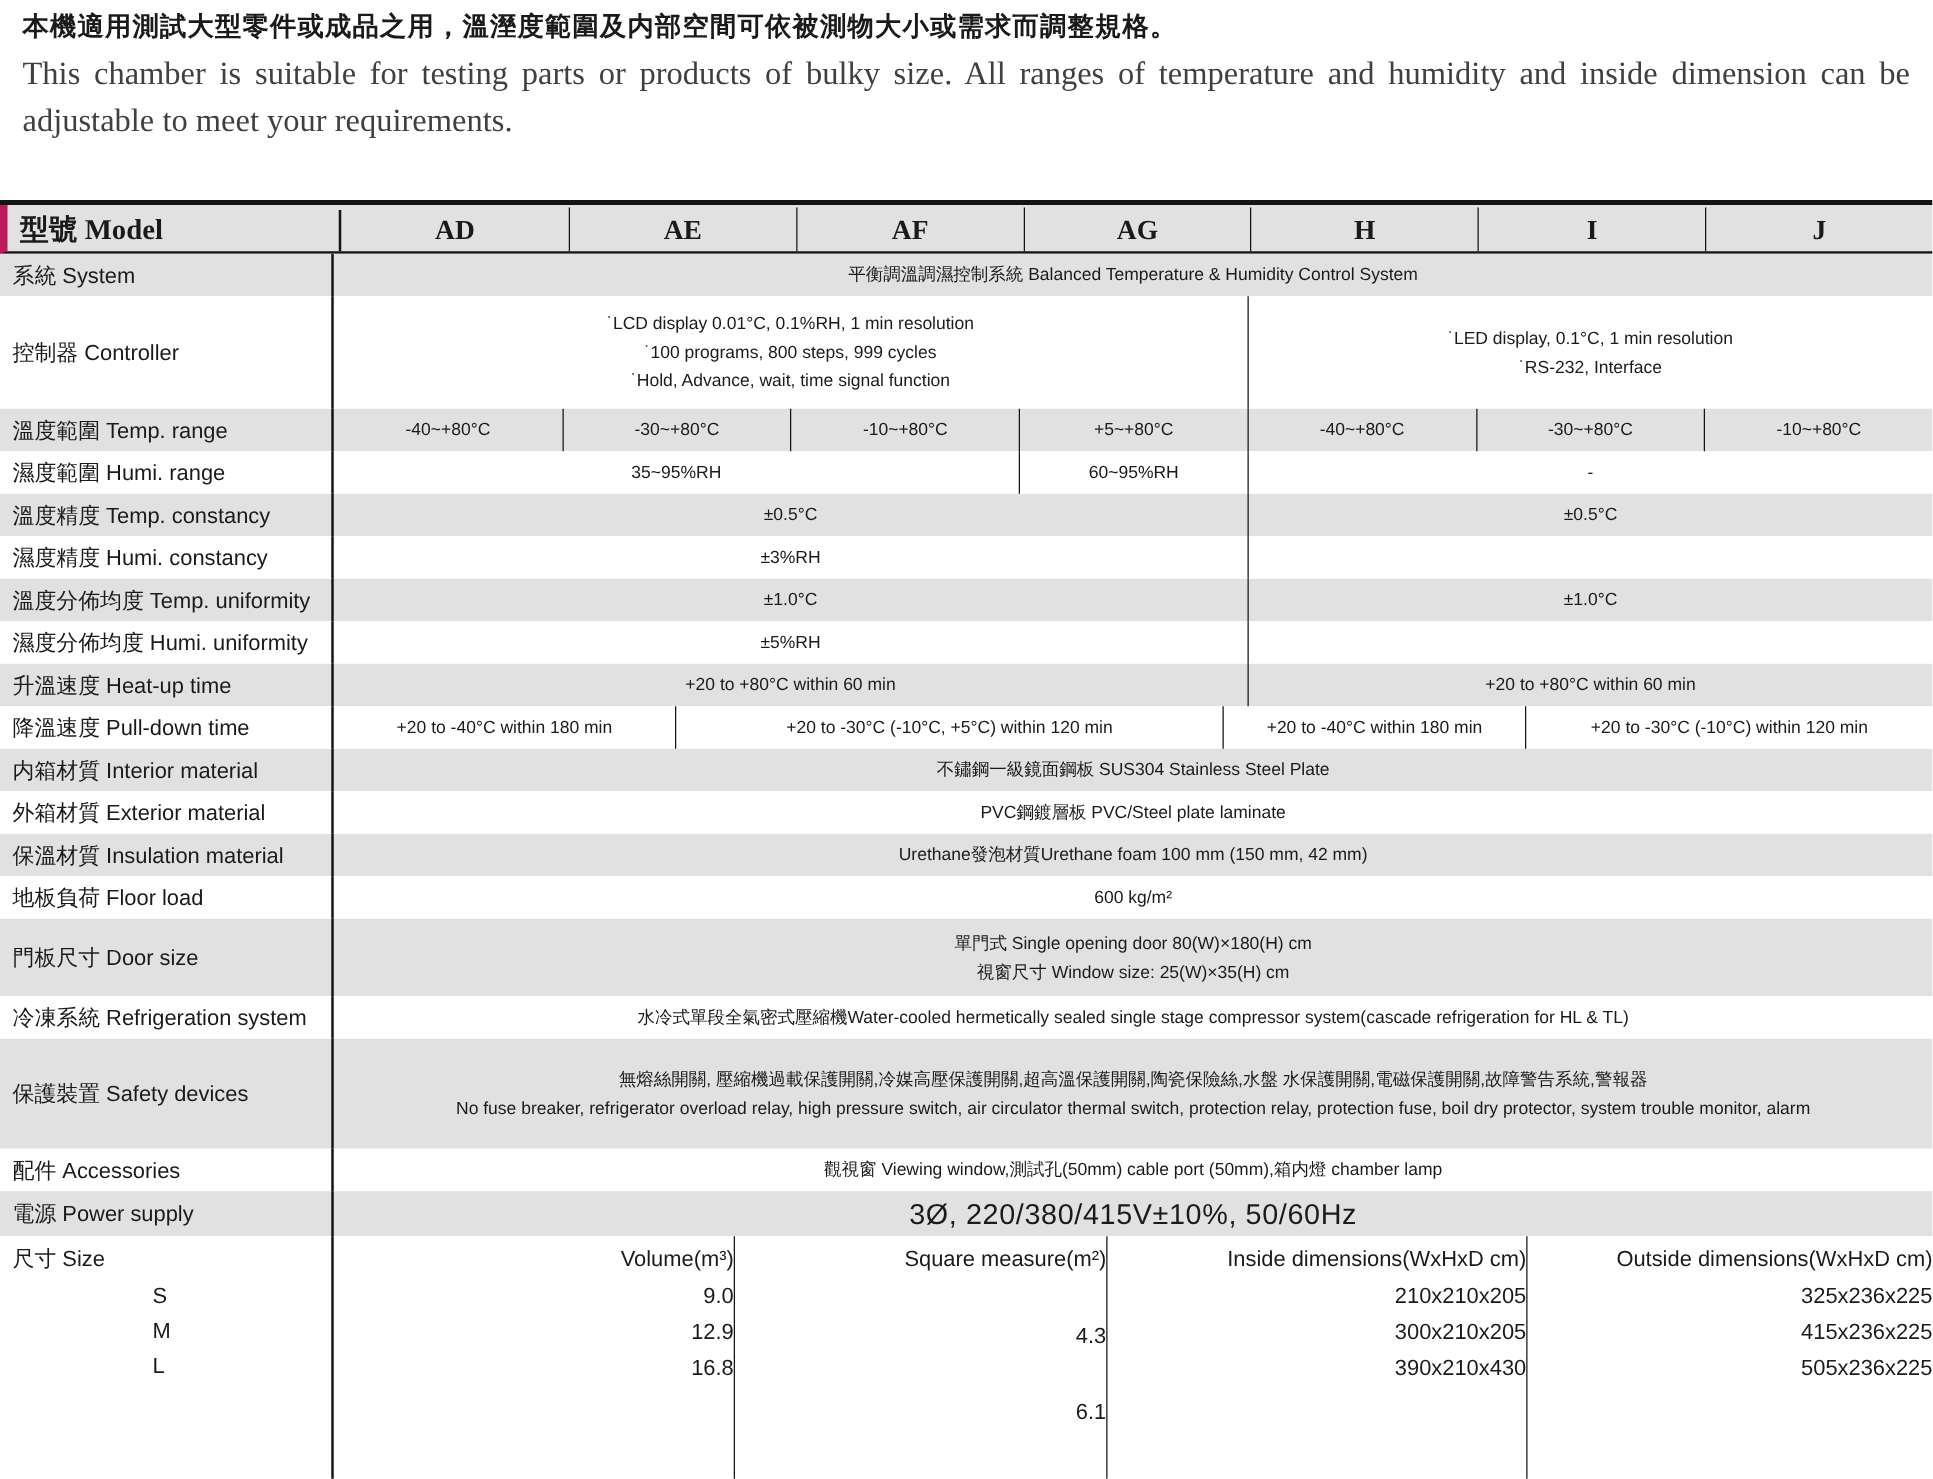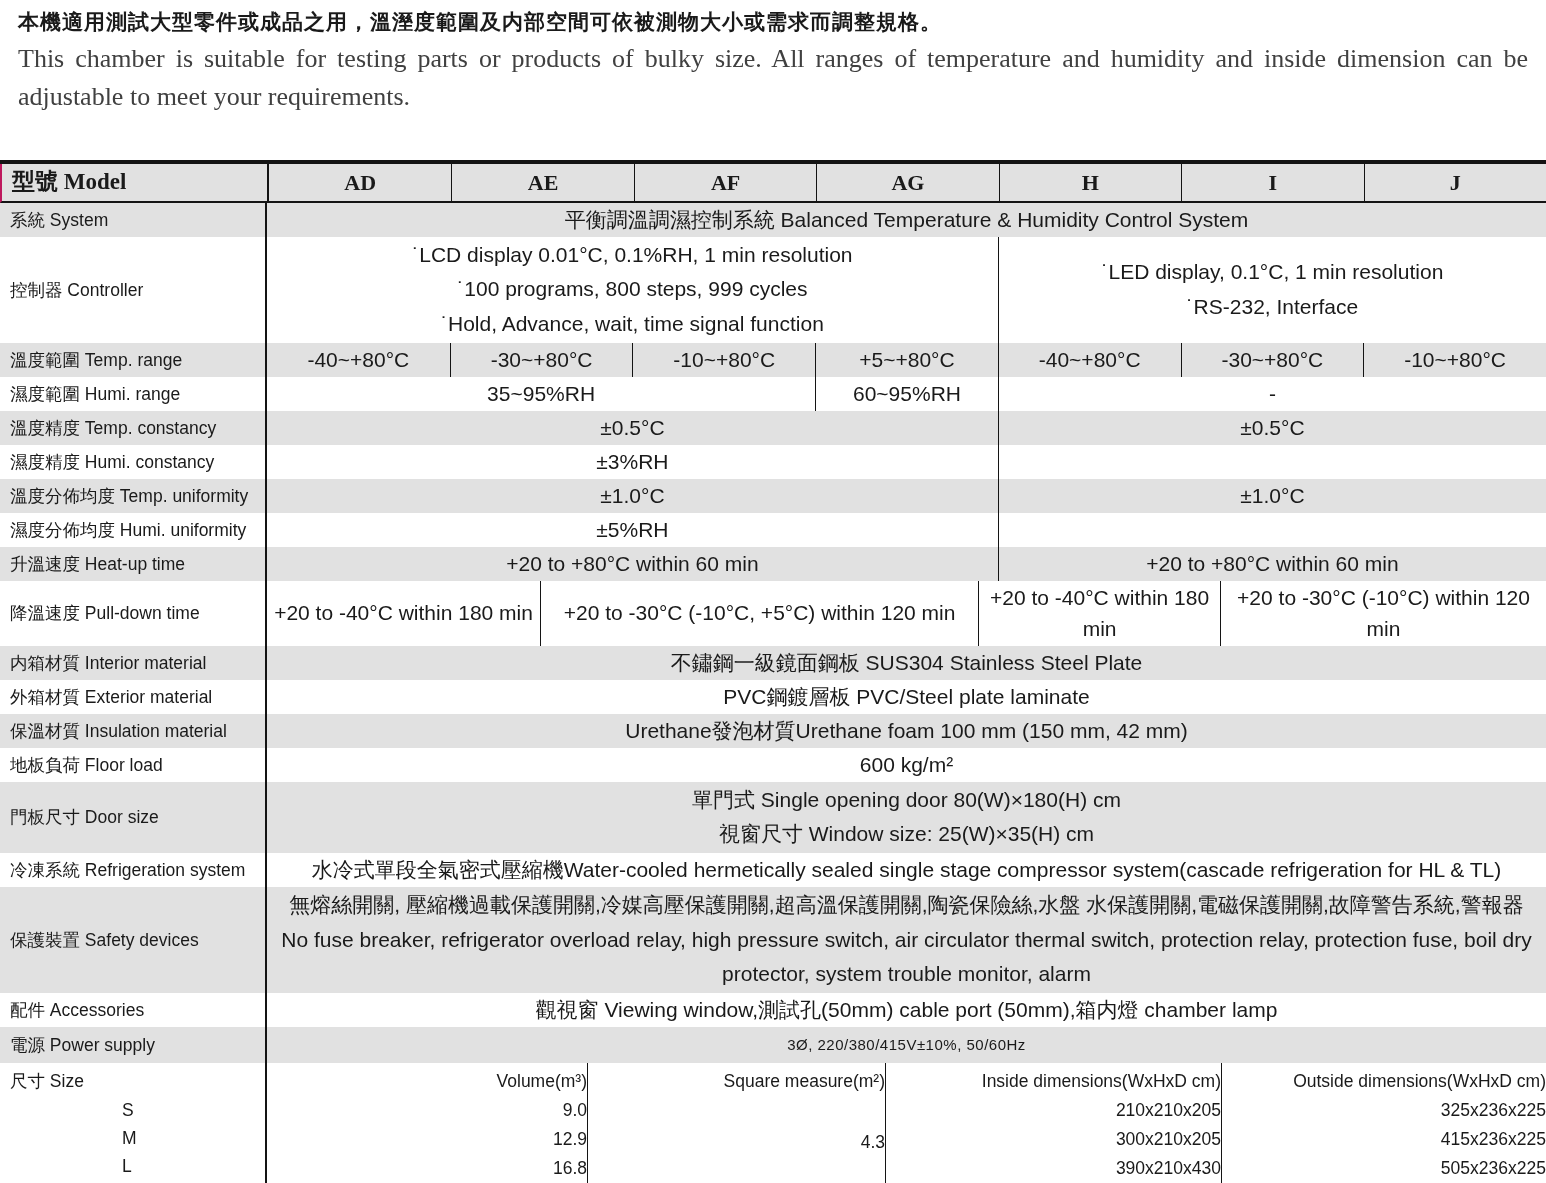--- a/index.html
+++ b/index.html
@@ -13,40 +13,40 @@
 
   
   .tbl{margin-top:44px;width:1546px;border-top:4px solid #141414;border-bottom:3px solid #141414;}
   .row{display:flex;align-items:stretch;}
   .row.gray{background:#e1e1e1;}
   .row.white{background:#ffffff;}
   .lbl{width:267px;flex:none;box-sizing:border-box;padding:2px 6px 2px 10px;display:flex;align-items:center;
        border-right:2px solid #141414;font-size:17.5px;}
   .content{flex:1;display:flex;align-items:stretch;min-width:0;}
   .cell{box-sizing:border-box;display:flex;flex-direction:column;justify-content:center;align-items:center;
-        text-align:center;font-size:21px;line-height:1.5;padding:1px 4px;}
+        text-align:center;font-size:14px;line-height:1.5;padding:1px 4px;}
   .bl{border-left:1.5px solid #141414;}
   .c7{width:14.2857%;}
   .c3of7{width:42.8571%;}
   .c4of7{width:57.1428%;}
   .full{width:100%;}
 
-  .hdr-row{min-height:37px;border-bottom:2px solid #141414;border-left:2px solid #be185d;}
+  .hdr-row{min-height:37px;border-bottom:2px solid #141414;border-left:6px solid #be185d;align-items:flex-end;}
   .hdr-row .lbl{font-family:"Liberation Serif","DejaVu Serif",serif;font-weight:bold;font-size:23px;padding-top:0;}
   .model-cell{font-family:"Liberation Serif","DejaVu Serif",serif;font-weight:bold;font-size:22px;}
 
   .h34{min-height:34px;}
   .h36{min-height:36px;}
   .hctrl{min-height:90px;}
   .hdoor{min-height:62px;}
   .hsafety{min-height:88px;}
   .hsize{min-height:116px;}
 
   .lines{display:flex;flex-direction:column;justify-content:center;line-height:1.65;}
-  .power-cell{font-size:15px;letter-spacing:0.5px;}
+  .power-cell{font-size:23px;letter-spacing:0.5px;}
 
   
   .pd1{width:21.35%;}
   .pd2{width:34.25%;}
   .pd3{width:18.92%;}
   .pd4{width:25.48%;}
 
   
   .size-lbl{flex-direction:column;align-items:flex-start;justify-content:flex-start;display:flex;padding-top:4px;}
   .size-lbl .sz-title{font-size:17.5px;line-height:29px;}

